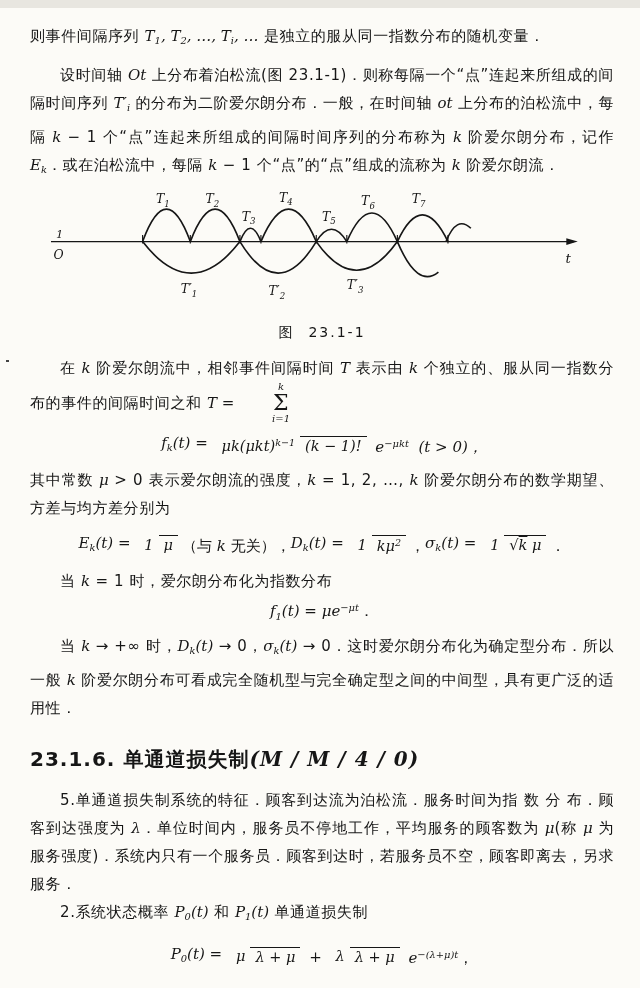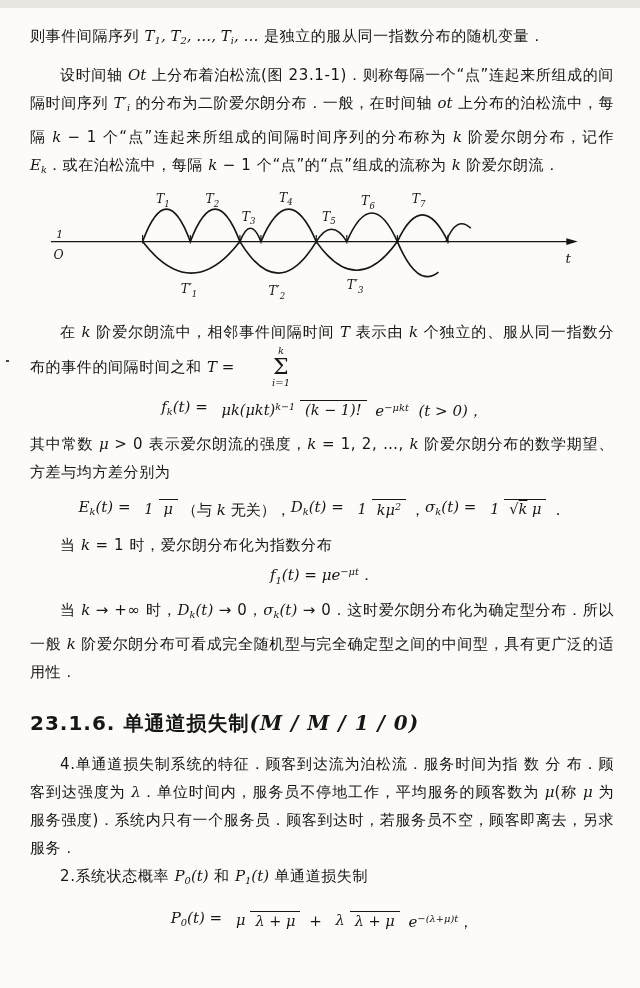--- a/index.html
+++ b/index.html
@@ -118,20 +118,23 @@
       <text x="252" y="32" font-size="13"><tspan>T</tspan><tspan class="svgsub" dy="4">3</tspan></text>
       <text x="291" y="12" font-size="13"><tspan>T</tspan><tspan class="svgsub" dy="4">4</tspan></text>
       <text x="336" y="32" font-size="13"><tspan>T</tspan><tspan class="svgsub" dy="4">5</tspan></text>
       <text x="377" y="16" font-size="13"><tspan>T</tspan><tspan class="svgsub" dy="4">6</tspan></text>
       <text x="430" y="14" font-size="13"><tspan>T</tspan><tspan class="svgsub" dy="4">7</tspan></text>
 
       <text x="188" y="108" font-size="13"><tspan>T′</tspan><tspan class="svgsub" dy="4">1</tspan></text>
       <text x="280" y="110" font-size="13"><tspan>T′</tspan><tspan class="svgsub" dy="4">2</tspan></text>
       <text x="362" y="104" font-size="13"><tspan>T′</tspan><tspan class="svgsub" dy="4">3</tspan></text>
     </svg>
+    <div class="fig-caption">
+      <span>图</span><span class="gap"></span><span>23.1-1</span>
+    </div>
   </div>
 
   <p class="indent">
     <span class="runs"><span>在 </span><span class="rm">k</span><span> 阶爱尔朗流中，相邻事件间隔时间 </span><span class="rm">T</span><span> 表示由 </span><span class="rm">k</span><span> 个独立的、服从同一指数分布的事件的间隔时间之和 </span><span class="rm">T = </span></span><span class="sum">
         <span class="lim runs"><span class="rm">k</span></span>
         <span class="sym">Σ</span>
         <span class="lim runs"><span class="rm">i=1</span></span>
       </span>
   </p>
 
@@ -170,24 +173,24 @@
   <p class="indent"><span class="runs"><span>当 </span><span class="rm">k</span><span> = 1 时，爱尔朗分布化为指数分布</span></span></p>
 
   <div class="formula f-f1">
     <span class="runs"><span class="rm">f</span><span class="rm rsub">1</span><span class="rm">(t) = μe</span><span class="rm rsup">−μt</span><span>．</span></span>
   </div>
 
   <p class="indent"><span class="runs"><span>当 </span><span class="rm">k</span><span> → +∞ 时，</span><span class="rm">D</span><span class="rm rsub">k</span><span class="rm">(t)</span><span> → 0，</span><span class="rm">σ</span><span class="rm rsub">k</span><span class="rm">(t)</span><span> → 0．这时爱尔朗分布化为确定型分布．所以一般 </span><span class="rm">k</span><span> 阶爱尔朗分布可看成完全随机型与完全确定型之间的中间型，具有更广泛的适用性．</span></span></p>
 
   <h2 class="heading">
     <span>23.1.6.</span>
-    <span>单通道损失制</span><span class="hm">(M / M / 1 / 0)</span>
+    <span>单通道损失制</span><span class="hm">(M / M / 4 / 0)</span>
   </h2>
 
-  <p class="indent"><span class="runs"><span class="rb">4.单通道损失制系统的特征．</span><span>顾客到达流为泊松流．服务时间为</span><span class="rb">指 数 分 布</span><span>．顾客到达强度为 </span><span class="rm">λ</span><span>．单位时间内，服务员不停地工作，平均服务的顾客数为 </span><span class="rm">μ</span><span>(称 </span><span class="rm">μ</span><span> 为</span><span class="rb">服务强度</span><span>)．系统内只有一个服务员．顾客到达时，若服务员不空，顾客即离去，另求服务．</span></span></p>
+  <p class="indent"><span class="runs"><span class="rb">5.单通道损失制系统的特征．</span><span>顾客到达流为泊松流．服务时间为</span><span class="rb">指 数 分 布</span><span>．顾客到达强度为 </span><span class="rm">λ</span><span>．单位时间内，服务员不停地工作，平均服务的顾客数为 </span><span class="rm">μ</span><span>(称 </span><span class="rm">μ</span><span> 为</span><span class="rb">服务强度</span><span>)．系统内只有一个服务员．顾客到达时，若服务员不空，顾客即离去，另求服务．</span></span></p>
 
   <p class="indent"><span class="runs"><span class="rb">2.系统状态概率 </span><span class="rb rm">P</span><span class="rb rm rsub">0</span><span class="rb rm">(t)</span><span> 和 </span><span class="rb rm">P</span><span class="rb rm rsub">1</span><span class="rb rm">(t)</span><span> 单通道损失制</span></span></p>
 
   <div class="formula f-p">
     <span class="runs"><span class="rm">P</span><span class="rm rsub">0</span><span class="rm">(t) = </span></span>
       <span class="frac">
         <span class="num runs"><span class="rm">μ</span></span>
         <span class="den runs"><span class="rm">λ + μ</span></span>
       </span>
       <span class="runs"><span class="rm"> + </span></span>

